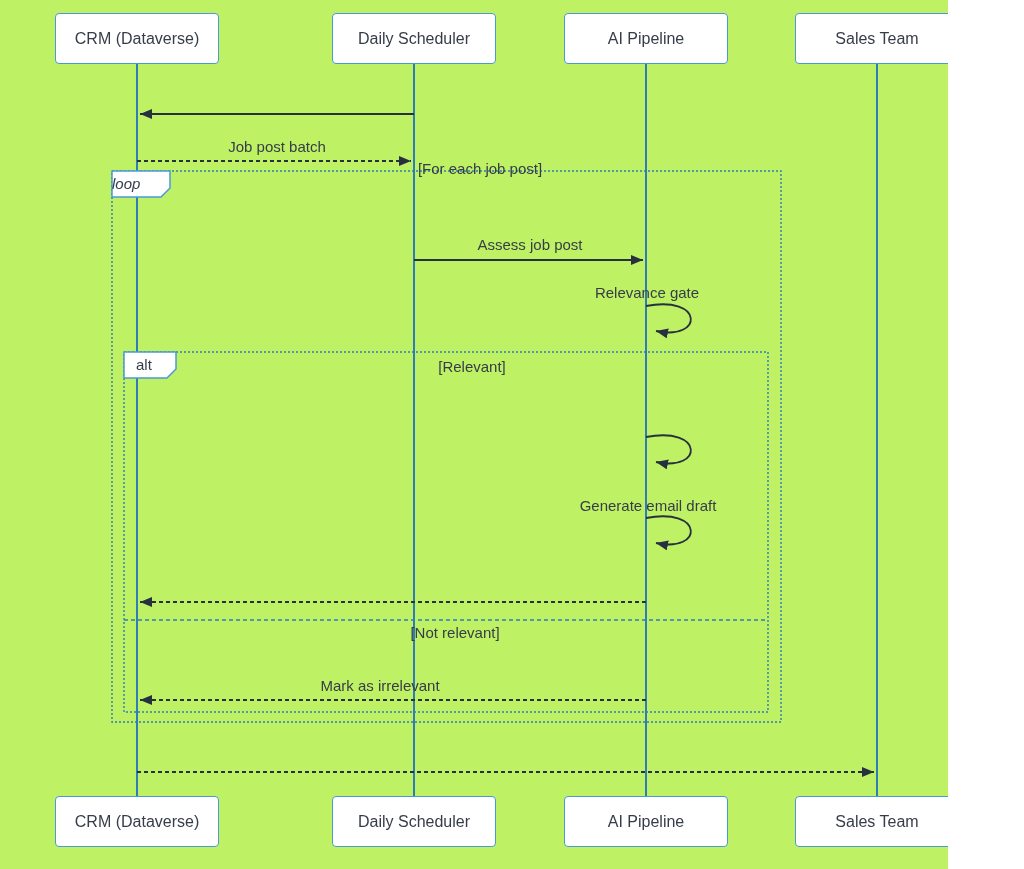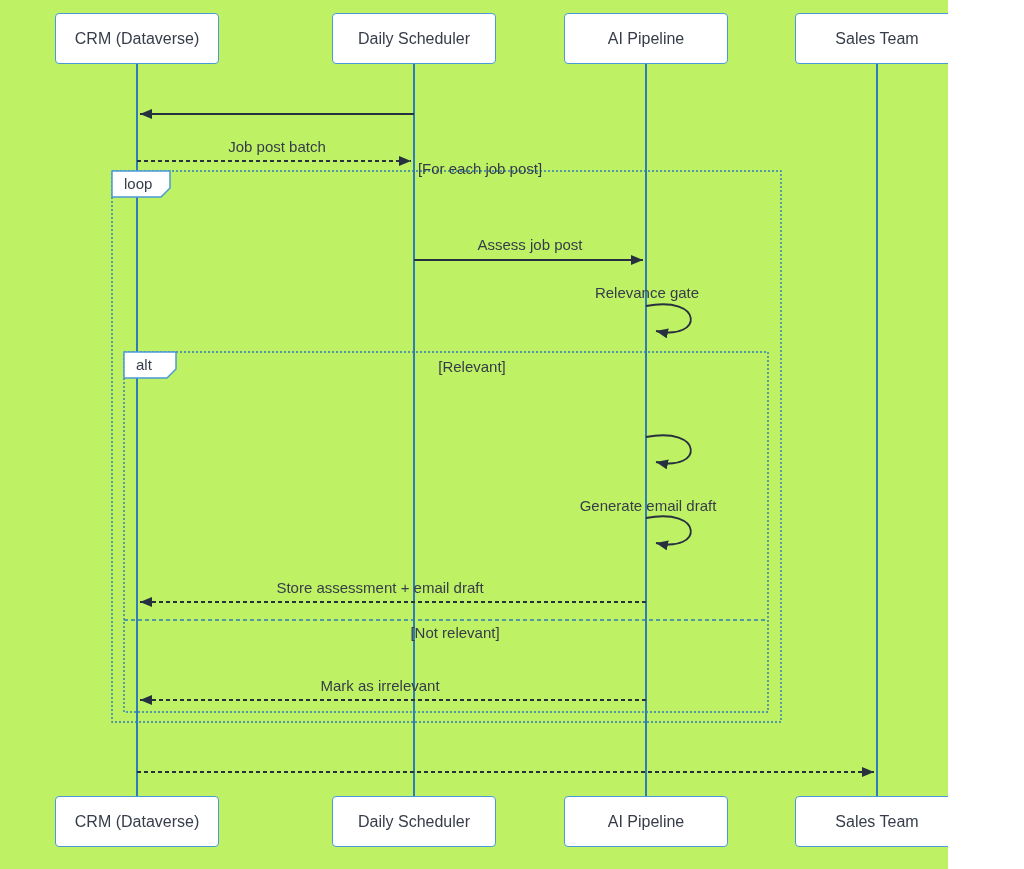--- a/index.html
+++ b/index.html
@@ -100,27 +100,26 @@
   <div class="actor-box" style="left:332px;top:796px;">
     <span>Daily Scheduler</span>
   </div>
   <div class="actor-box" style="left:564px;top:796px;">
     <span>AI Pipeline</span>
   </div>
   <div class="actor-box" style="left:795px;top:796px;">
     <span>Sales Team</span>
   </div>
 
-  <div class="frame-label" style="left:124px;top:174px;">loop</div>
+  <div class="frame-label" style="left:112px;top:174px;font-style:italic;">loop</div>
   <div class="frame-label" style="left:136px;top:355px;">alt</div>
 
   <div class="cond-label" style="left:480px;top:159px;">[For each job post]</div>
   <div class="cond-label" style="left:472px;top:357px;text-align:right;">[Relevant]</div>
   <div class="cond-label" style="left:455px;top:623px;">[Not relevant]</div>
 
   <div class="msg-label" style="left:277px;top:137px;">Job post batch</div>
   <div class="msg-label" style="left:530px;top:235px;">Assess job post</div>
   <div class="msg-label" style="left:647px;top:283px;">Relevance gate</div>
   <div class="msg-label" style="left:648px;top:496px;">Generate email draft</div>
-  <div class="msg-label" style="left:380px;top:578px;">Store assessment + email draft</div>
   <div class="msg-label" style="left:380px;top:676px;">Mark as irrelevant</div>
 
 </div>
 
 </body></html>

